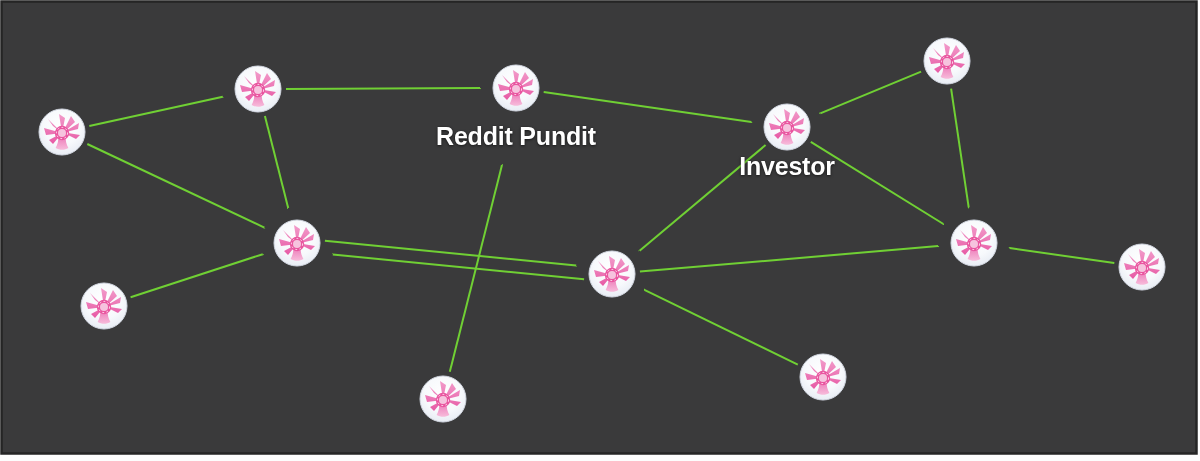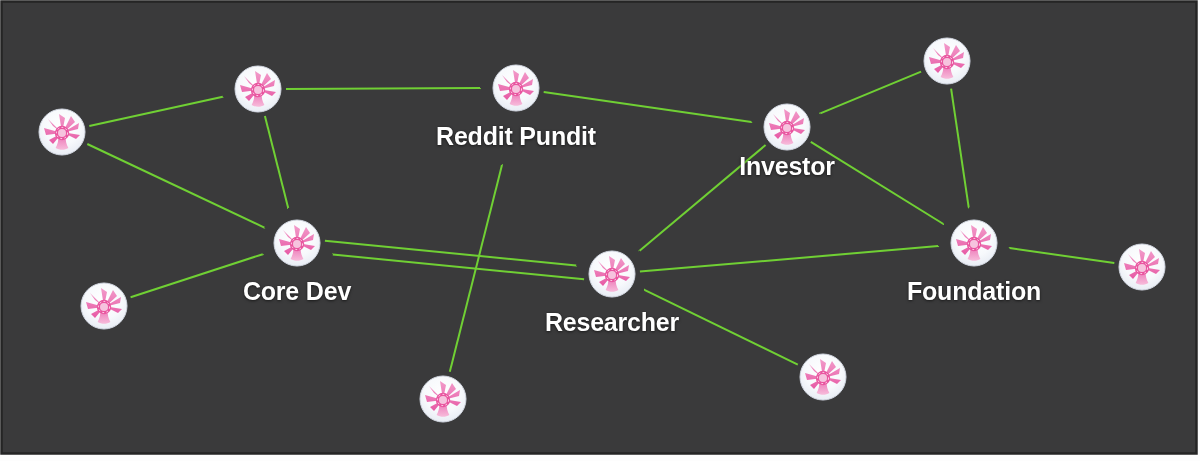--- a/index.html
+++ b/index.html
@@ -96,17 +96,14 @@
         <use href="#neuron-sym" transform="translate(950,219)"></use>
         <use href="#neuron-sym" transform="translate(1118,243)"></use>
         <use href="#neuron-sym" transform="translate(419,375)"></use>
         <use href="#neuron-sym" transform="translate(799,353)"></use>
       </g>
   </svg>
 
   <div class="labels" id="label-layer">
       <div class="node-label" style="left: 516px; top: 136px;">Reddit Pundit</div>
       <div class="node-label" style="left: 787px; top: 166px;">Investor</div>
-      <div class="node-label" style="left: 297px; top: 291px;">Core Dev</div>
-      <div class="node-label" style="left: 612px; top: 322px;">Researcher</div>
-      <div class="node-label" style="left: 974px; top: 291px;">Foundation</div>
     </div>
 </div>
 
 </body></html>

